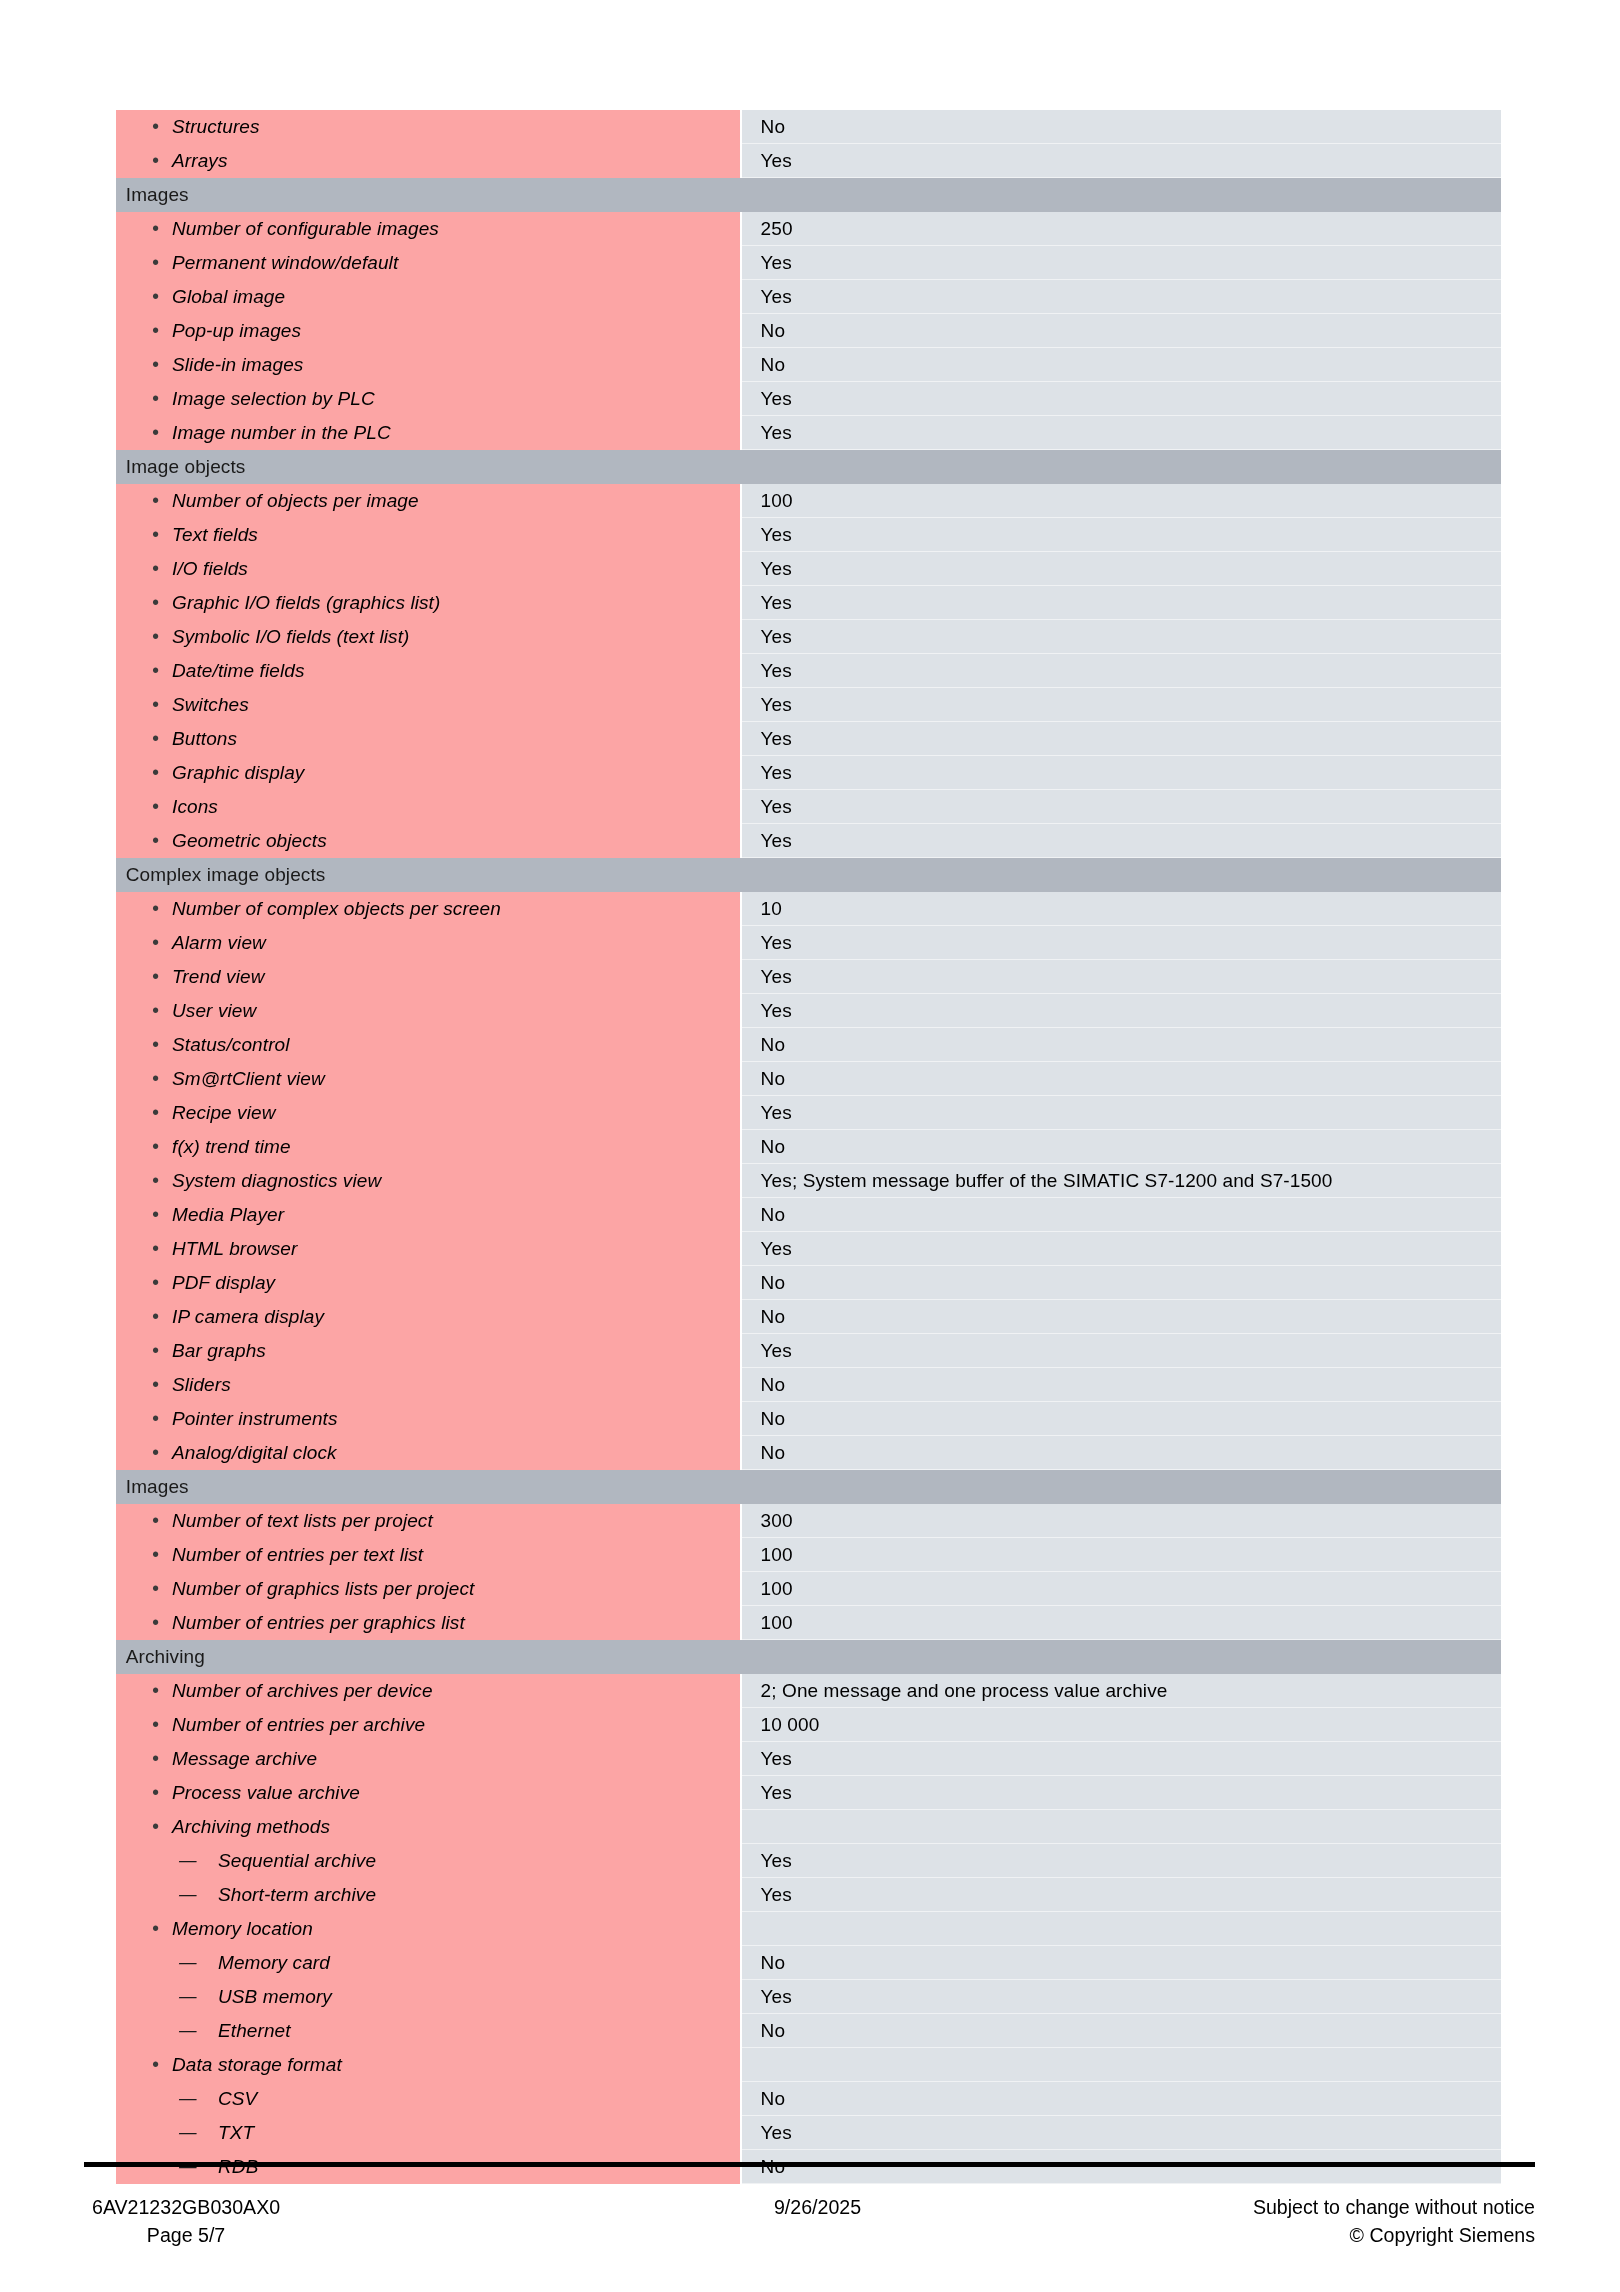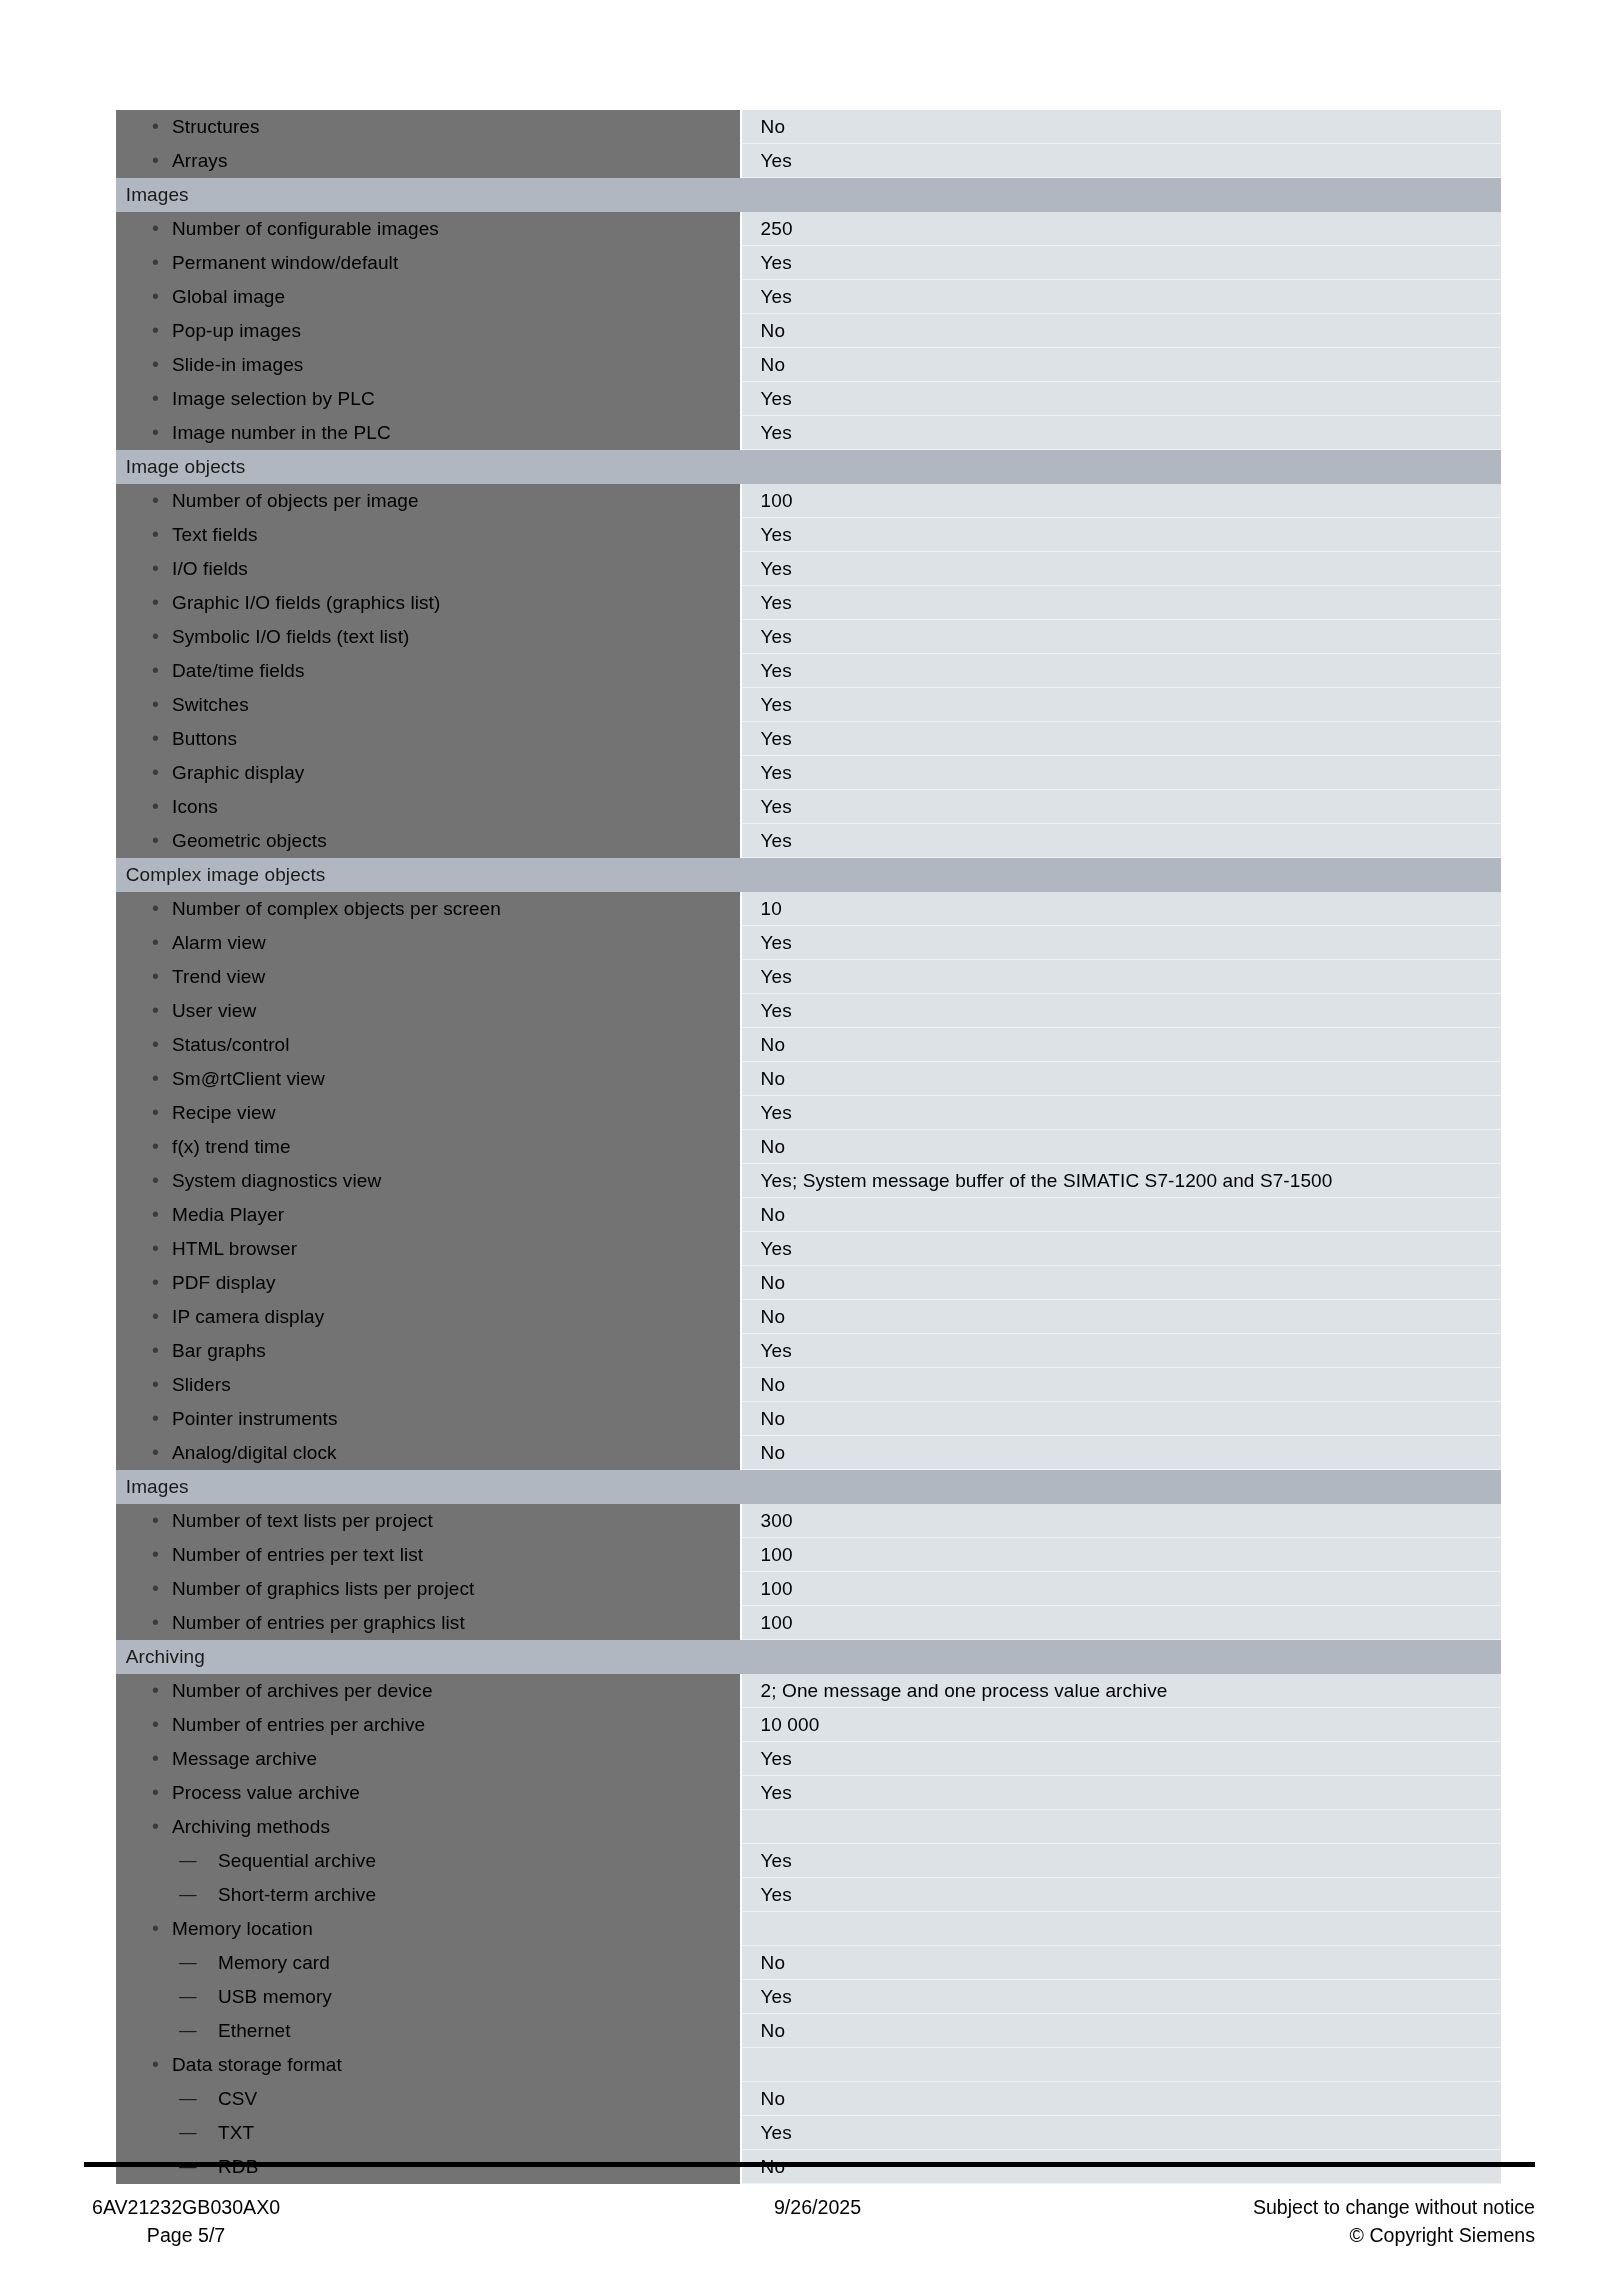--- a/index.html
+++ b/index.html
@@ -38,22 +38,23 @@
   .spec-table td {
     padding: 0;
     vertical-align: middle;
     font-size: 19px;
     line-height: 1.15;
     letter-spacing: 0.1px;
   }
 
   td.lbl {
     width: 624px;
-    background: #737373;
+    background: #fca5a5;
     position: relative;
+    font-style: italic;
   }
   td.val {
     width: 760px;
     background: #dde2e7;
     padding-left: 18.6px;
     box-sizing: border-box;
     border-left: 2px solid #ffffff;
     white-space: nowrap;
     overflow: hidden;
   }

